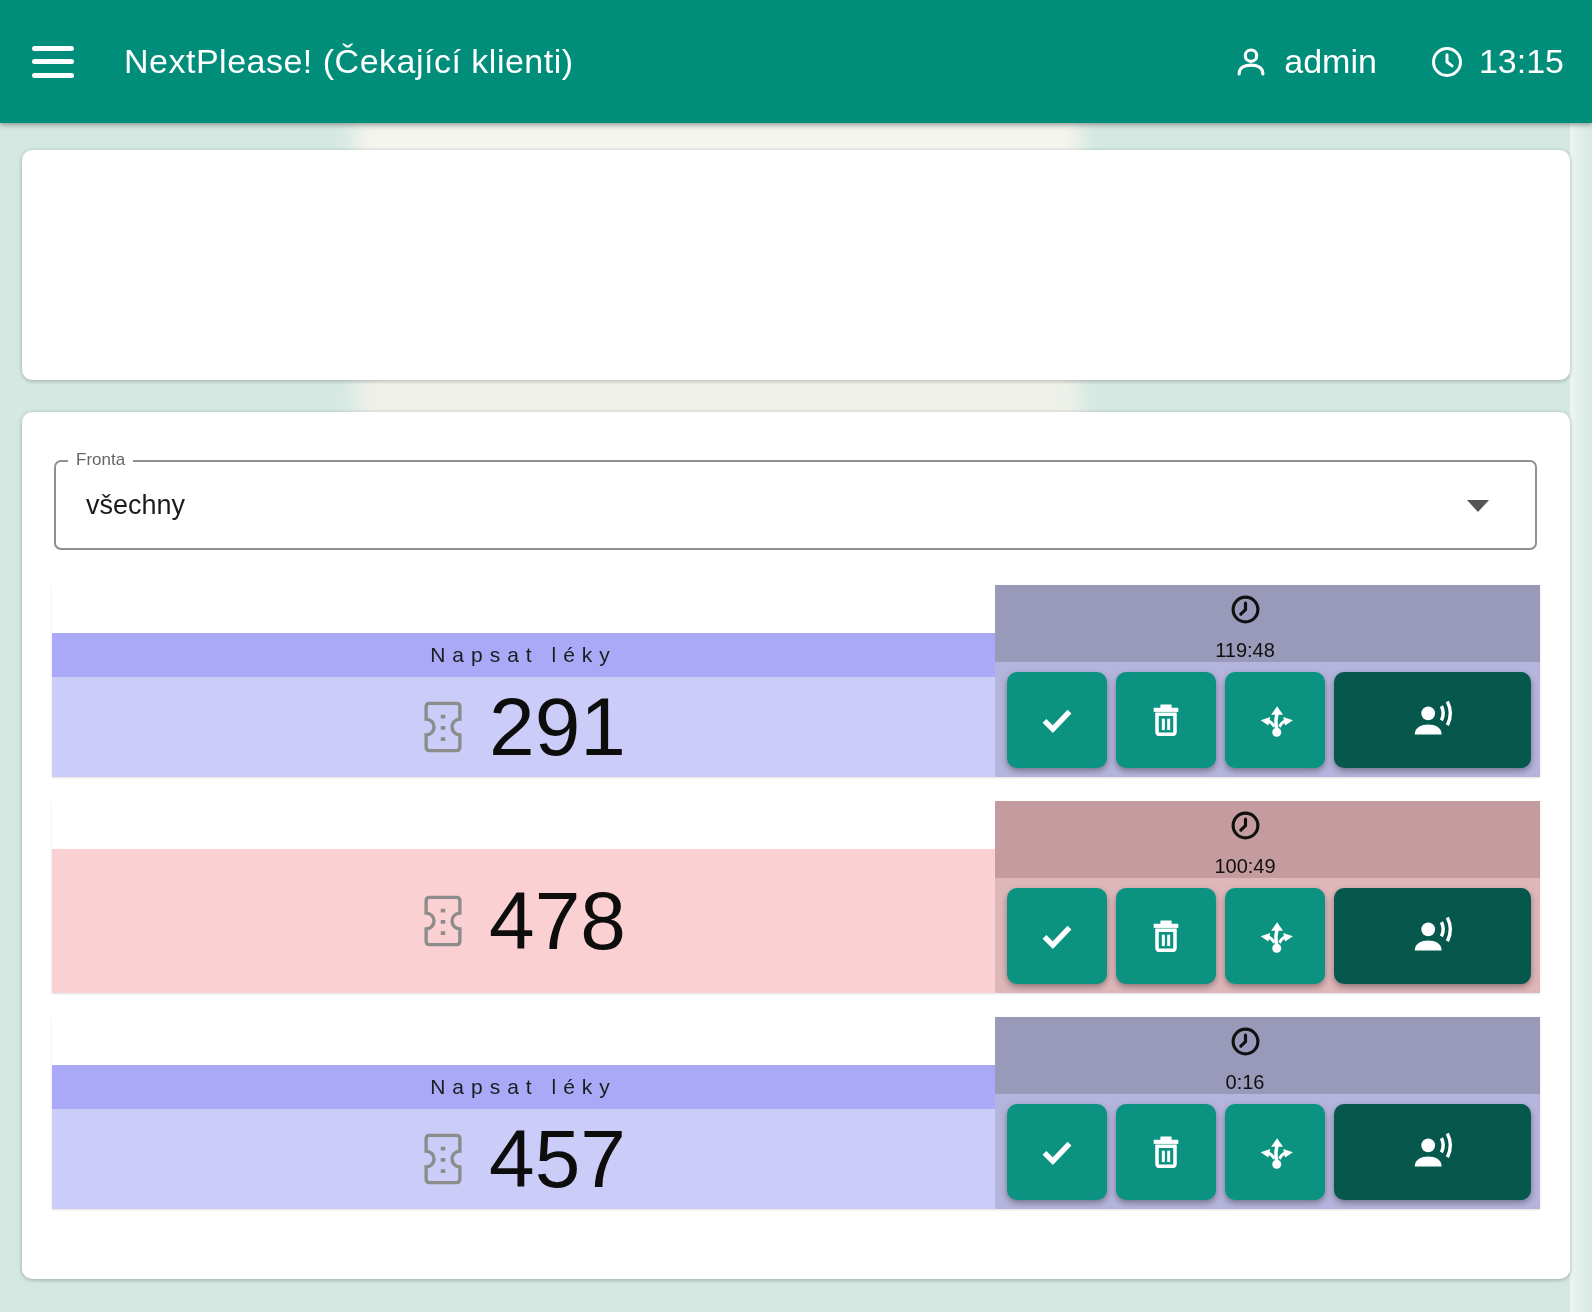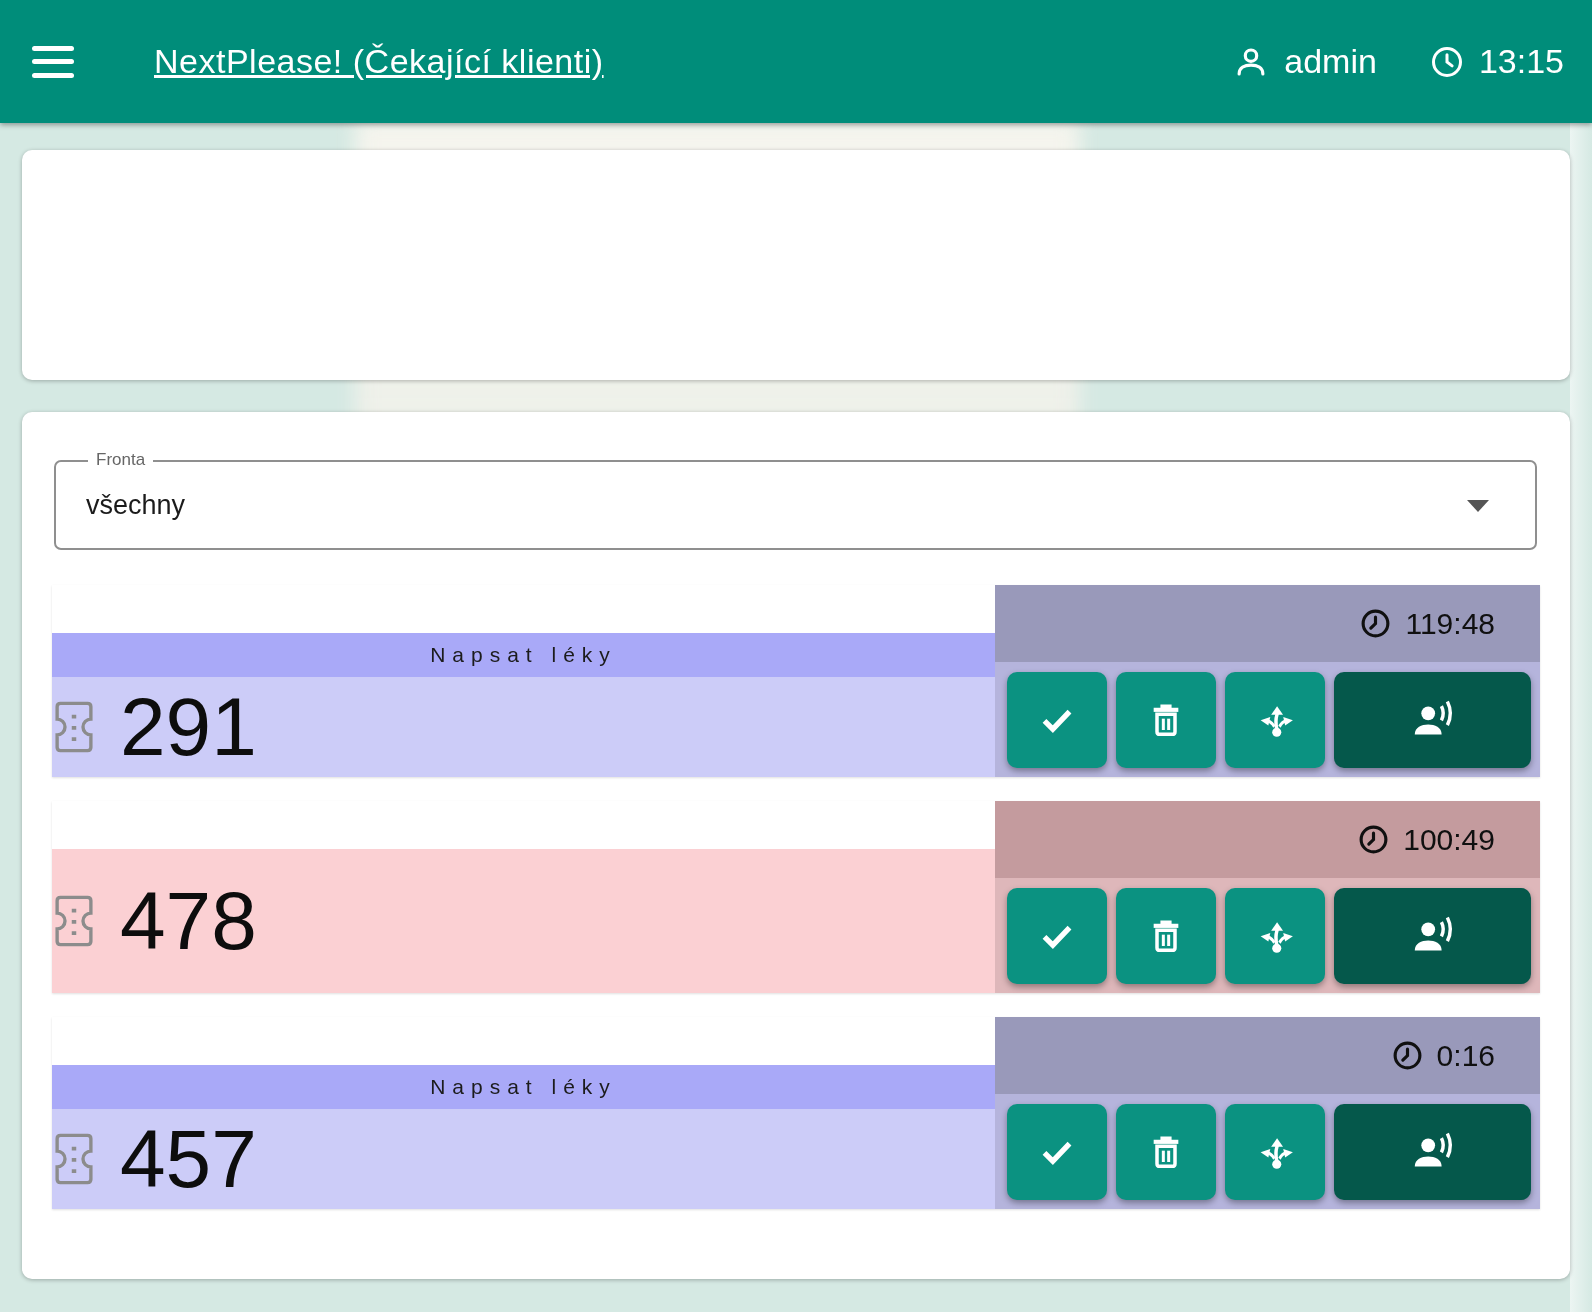--- a/index.html
+++ b/index.html
@@ -27,21 +27,21 @@
   
   .appbar {
     position:relative; z-index:3;
     height:123px; background: var(--app-bar, #008D7A);
     color:#fff; display:flex; align-items:center;
     padding:0 28px 0 32px;
     box-shadow:0 2px 5px rgba(0,0,0,0.35);
   }
   .hamburger { width:42px; height:32px; display:flex; flex-direction:column; justify-content:space-between; cursor:pointer; }
   .hamburger span { display:block; height:5px; border-radius:2.5px; background:#fff; }
-  .appbar-title { font-size:34px; margin-left:80px; letter-spacing:0.5px;text-decoration:underline; }
+  .appbar-title { font-size:34px; margin-left:50px; letter-spacing:0.5px; }
   .appbar-right { margin-left:auto; display:flex; align-items:center; font-size:34px;justify-content:flex-end; }
   .appbar-right .grp { display:flex; align-items:center; gap:14px; }
   .appbar-right .spacer { width:52px; }
   .icon-svg { display:block; }
 
   
   .card {
     position:relative; z-index:2;
     margin:0 22px; background:#fff; border-radius:10px;
     box-shadow:0 1px 4px rgba(0,0,0,0.28);
@@ -56,21 +56,21 @@
 
   .waiting-card { margin-top:32px; padding:28px 30px 70px 30px; }
 
   
   .select-field {
     position:relative; margin:20px 3px 0 2px; height:90px;
     border:2px solid #8F8F8F; border-radius:7px;
     display:flex; align-items:center; cursor:pointer; background:#fff;
   }
   .select-label {
-    position:absolute; top:-12px; left:32px;
+    position:absolute; top:-12px; left:12px;
     background:#fff; padding:0 8px;
     font-size:17px; color:#666;
   }
   .select-value { font-size:27px; color:#1b1b1b; padding-left:30px; }
   .select-arrow {
     position:absolute; right:46px; top:50%; margin-top:-5px;
     width:0; height:0; border-left:11px solid transparent;
     border-right:11px solid transparent; border-top:12px solid #555;
   }
 
@@ -79,28 +79,28 @@
     display:flex; height:192px; margin-top:24px;
     box-shadow:0 1px 2px rgba(0,0,0,0.12);
   }
   .queue-row.first { margin-top:35px; }
   .row-left { flex:1; display:flex; flex-direction:column; background:var(--row-body);margin-top:48px; }
   .row-strip {
     height:44px; background:var(--row-header);
     display:flex; align-items:center; justify-content:center;
     font-size:21px; letter-spacing:7px; color:#1c1c1c;
   }
-  .row-ticket { flex:1; display:flex; align-items:center; justify-content:flex-start; gap:24px; }
+  .row-ticket { flex:1; display:flex; align-items:center; justify-content:center; gap:24px; }
   .ticket-number { font-size:82px; color:#0d0d0d; line-height:1; }
 
   .row-panel { width:545px; display:flex; flex-direction:column; }
   .panel-top {
     height:77px; background:var(--row-panel-top);
     display:flex; align-items:center; justify-content:flex-end;
-    gap:13px; padding-right:45px; font-size:30px; color:#101010;
+    gap:13px; padding-right:45px; font-size:20px; color:#101010;flex-direction:column;
   }
   .panel-actions {
     flex:1; background:var(--row-panel-bottom);
     display:flex; align-items:center; gap:9px; padding:0 9px 0 12px;
   }
   .action-btn {
     width:100px; height:96px; border:none; border-radius:10px;
     background:var(--action-button,#0B9281);
     display:flex; align-items:center; justify-content:center;
     box-shadow:0 3px 6px rgba(0,0,0,0.35); cursor:pointer;

